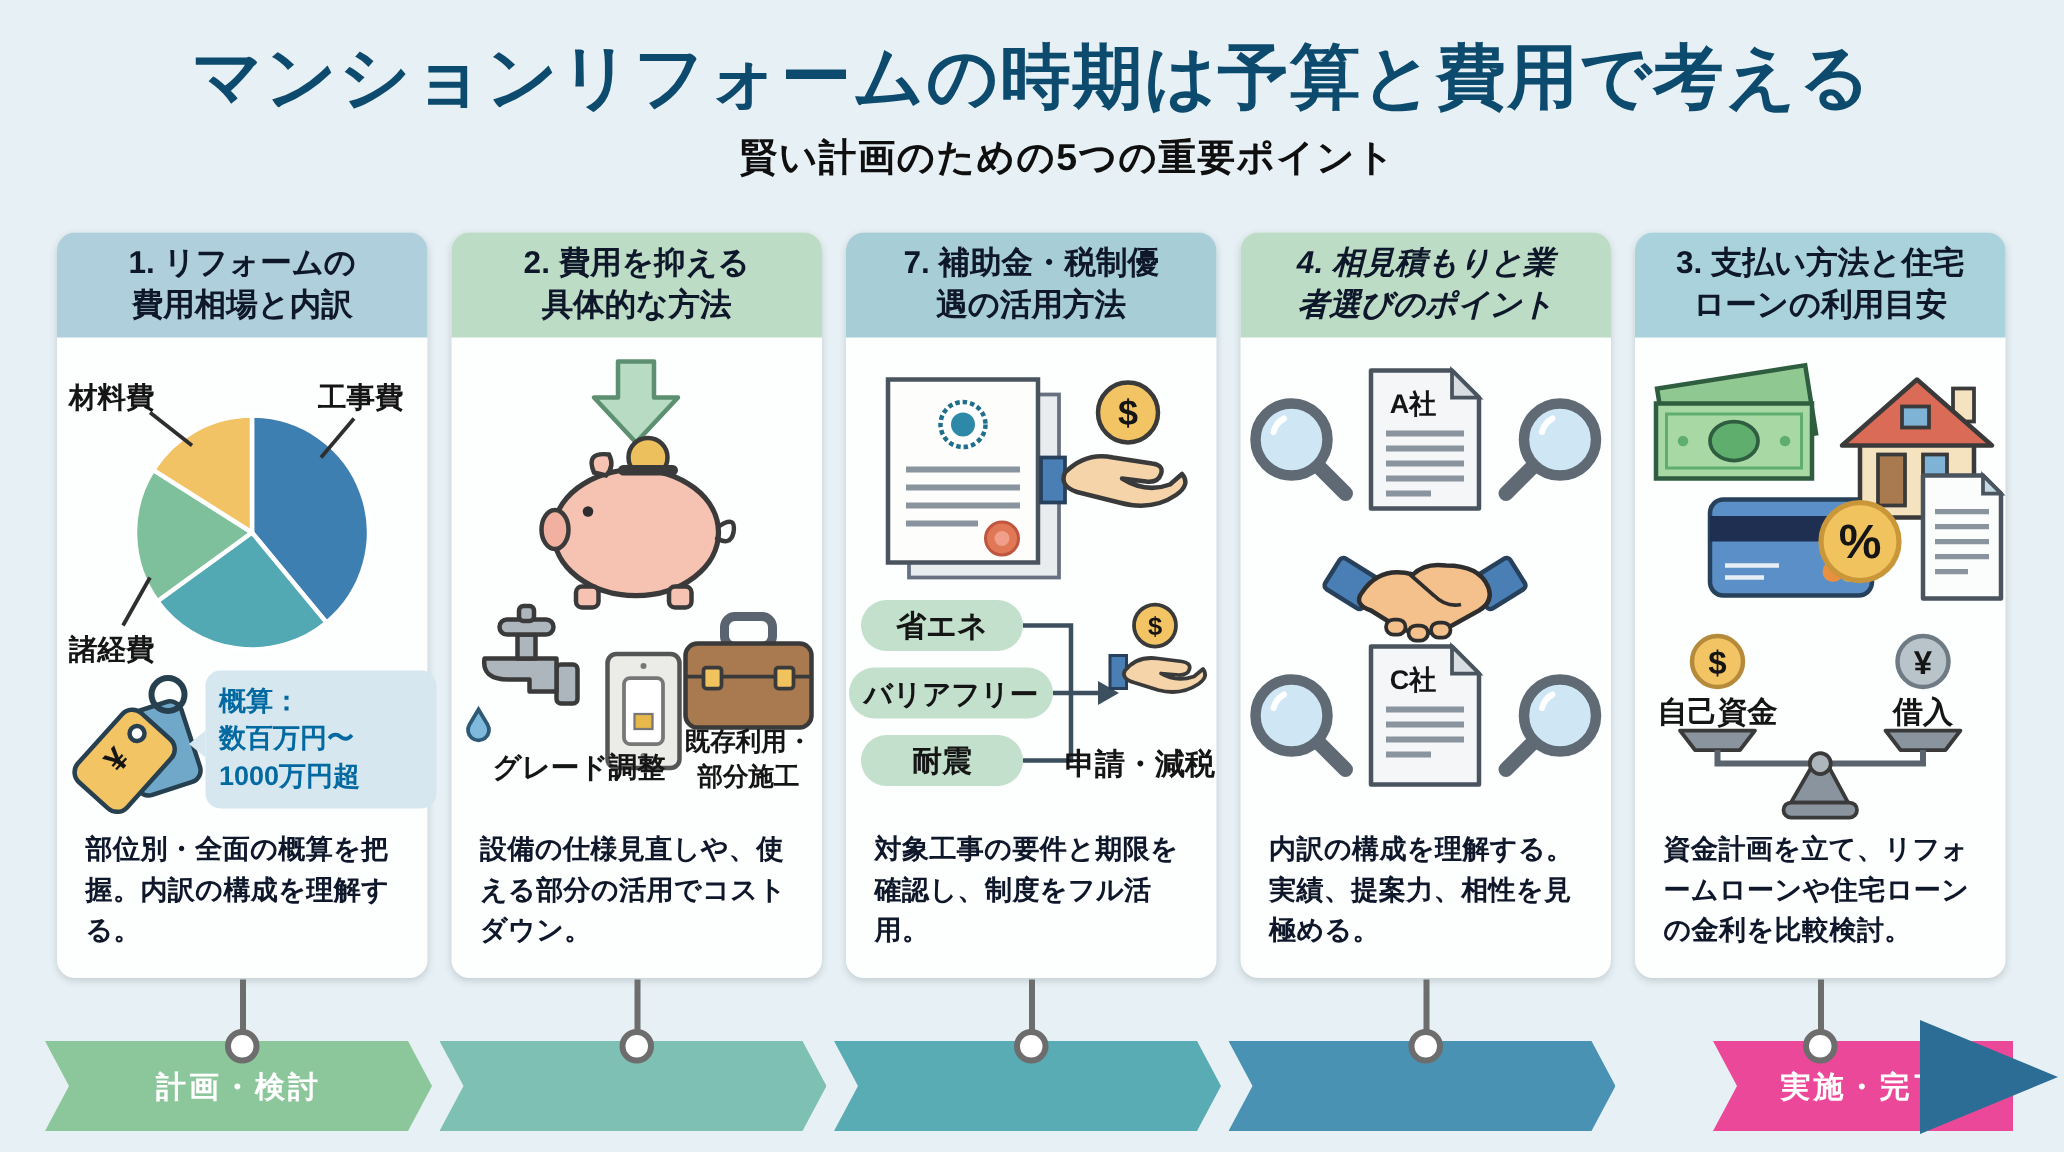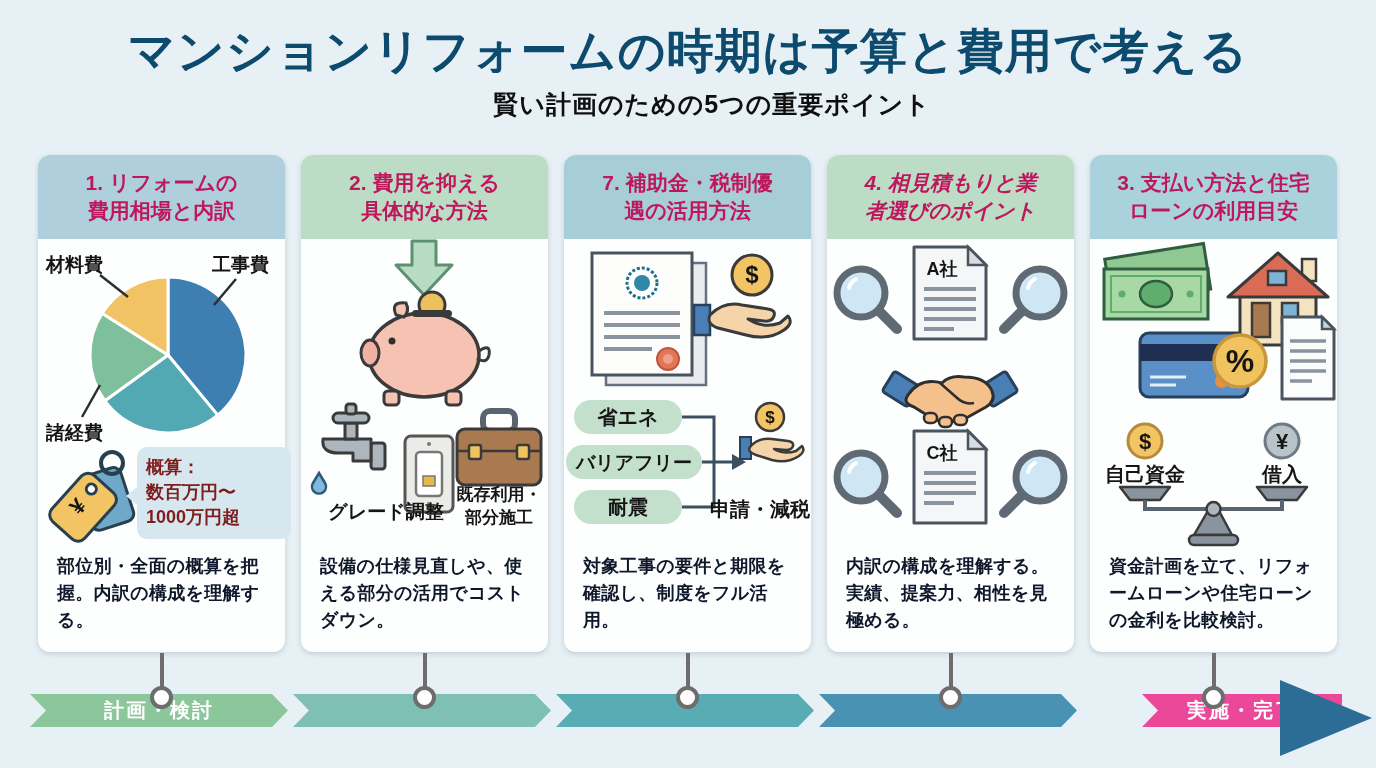--- a/index.html
+++ b/index.html
@@ -4,35 +4,35 @@
 <style>
   html,body{margin:0;padding:0;background:#e7f0f4;}
   .page{position:relative;width:1376px;height:768px;background:#e7f0f4;overflow:hidden;
         font-family:"Liberation Sans","DejaVu Sans",sans-serif;}
   .title{position:absolute;top:20px;left:0;width:100%;text-align:center;
          font-size:47px;font-weight:800;color:#0c4a6e;letter-spacing:1px;}
   .subtitle{position:absolute;top:88px;left:0;width:100%;text-align:center;
             font-size:25px;font-weight:800;color:#0f0f0f;letter-spacing:1px;padding-left:24px;}
   .card{position:absolute;top:155px;width:247px;height:497px;background:#fdfefe;
         border-radius:12px;box-shadow:0 2px 5px rgba(70,90,100,.22);}
-  .card-header{position:absolute;top:0;left:0;right:0;height:84px;border-radius:12px 12px 0 0;
+  .card-header{position:absolute;top:0;left:0;right:0;height:70px;border-radius:12px 12px 0 0;
         display:flex;align-items:center;justify-content:center;text-align:center;
-        font-size:21px;font-weight:800;line-height:1.35;color:#be185d;white-space:pre-line;}
+        font-size:21px;font-weight:800;line-height:1.35;color:#0f172a;white-space:pre-line;}
   .illus{position:absolute;top:82px;left:0;}
   .card-desc{position:absolute;top:398px;left:19px;right:8px;font-size:18px;font-weight:800;
         line-height:1.5;color:#0f172a;letter-spacing:.3px;}
   .bubble{position:absolute;left:99px;top:292px;width:136px;background:#d6e7ef;border-radius:10px;
-        padding:8px 9px;font-size:18px;font-weight:800;line-height:1.4;white-space:pre-line;color:#7f1d1d;}
+        padding:8px 9px;font-size:18px;font-weight:800;line-height:1.4;white-space:pre-line;color:#0369a1;}
   .bubble:before{content:"";position:absolute;left:-11px;top:40px;width:0;height:0;
         border-top:9px solid transparent;border-bottom:9px solid transparent;border-right:11px solid #d6e7ef;}
   .connector-line{position:absolute;width:4px;height:40px;top:653px;background:#6d6d6d;}
   .connector-dot{position:absolute;width:15px;height:15px;border-radius:50%;background:#ffffff;
         border:4px solid #6d6d6d;top:686px;z-index:5;}
   .timeline{position:absolute;left:30px;top:694px;width:1316px;height:48px;}
-  .t-seg{position:absolute;top:0;height:33px;display:flex;align-items:center;justify-content:center;
+  .t-seg{position:absolute;top:0;height:60px;display:flex;align-items:center;justify-content:center;
         color:#ffffff;font-size:20px;font-weight:800;letter-spacing:2px;
         clip-path:polygon(0 0, calc(100% - 16px) 0, 100% 50%, calc(100% - 16px) 100%, 0 100%, 16px 50%);}
   .t-seg.last{clip-path:polygon(0 0, 100% 0, 100% 100%, 0 100%, 16px 50%);}
   .t-head{position:absolute;left:1250px;top:-14px;width:92px;height:76px;
         clip-path:polygon(0 0, 100% 50%, 0 100%);}
   svg text{font-weight:800;fill:#151515;font-family:"Liberation Sans","DejaVu Sans",sans-serif;}
 </style>
 </head>
 <body>
 

